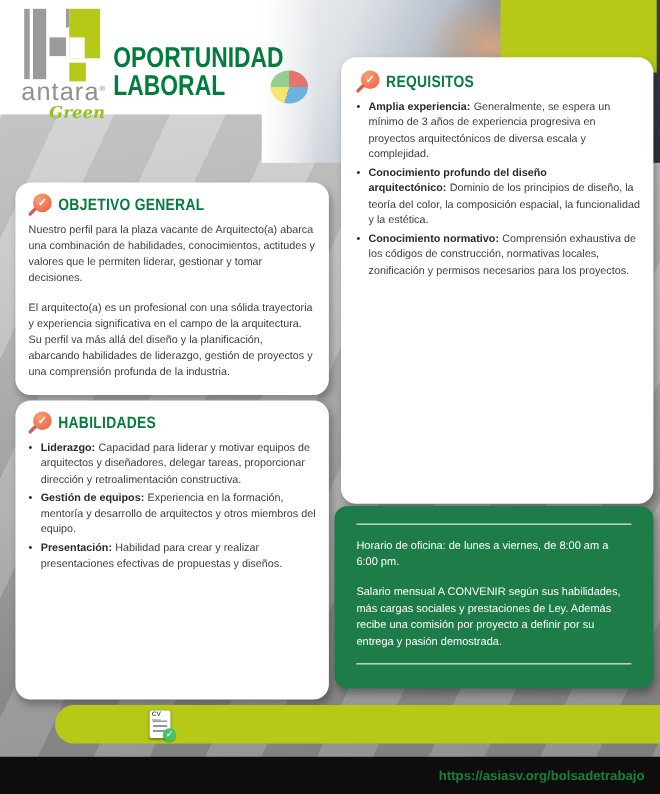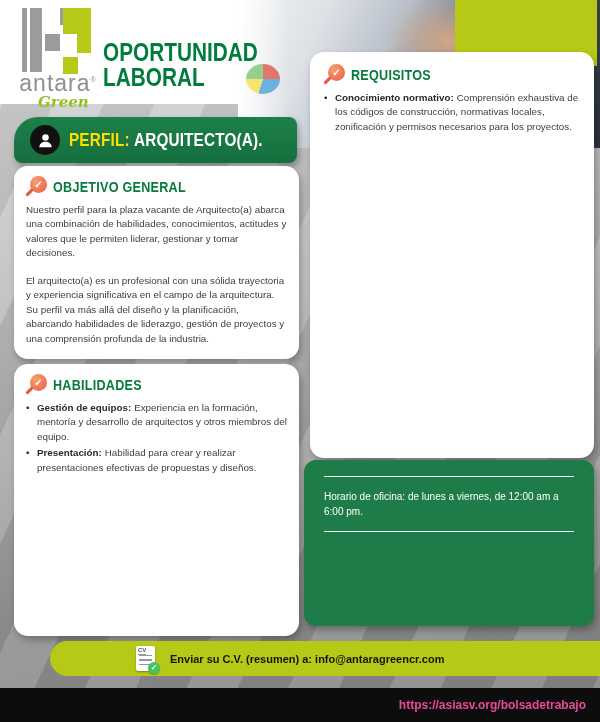--- a/index.html
+++ b/index.html
@@ -31,21 +31,21 @@
   .lm-b1{ left:0; top:0; width:5px; height:64px; background:#9b9b9b; }
   .lm-b2{ left:8px; top:0; width:12px; height:64px; background:#9b9b9b; }
   .lm-edge{ left:38px; top:0; width:3px; height:17px; background:#9b9b9b; }
   .lm-sq{ left:23px; top:26px; width:15px; height:17px; background:#9b9b9b; }
   .lm-big{ left:41px; top:0; width:28px; height:45px; background:#b5c916; }
   .lm-notch{ left:41px; top:26px; width:14px; height:19px; background:#ffffff; }
   .lm-small{ left:41px; top:49px; width:15px; height:17px; background:#b5c916; }
   .logo-word{ position:absolute; left:10px; top:70px; width:96px; text-align:center;
     font-size:23px; font-weight:400; color:#8f8f8f; letter-spacing:1px; }
   .logo-reg{ font-size:7px; vertical-align:super; color:#8f8f8f; }
-  .logo-script{ position:absolute; left:38px; top:93px; width:64px; text-align:left;
+  .logo-script{ position:absolute; left:38px; top:93px; width:64px; text-align:center;
     font-family:"DejaVu Serif", serif; font-style:italic; font-weight:700;
     font-size:15px; color:#95c11f; }
 
   .main-title{ position:absolute; left:103px; top:40px; color:#007c3c;
     font-size:26px; font-weight:900; line-height:0.95; letter-spacing:0;
     transform:scaleX(0.80); transform-origin:left top; }
 
   
   .perfil-bar{
     position:absolute; left:14px; top:117px; width:283px; height:46px;
@@ -106,21 +106,21 @@
   .cv-tab{ position:absolute; left:4px; top:3px; font-size:6px; font-weight:700; color:#555;
     border-bottom:1px solid #999; line-height:1.1; }
   .cv-check{ position:absolute; right:-1px; bottom:-1px; width:12px; height:12px; border-radius:50%;
     background:#43c463; color:#fff; font-size:8px; font-weight:700; line-height:12px;
     text-align:center; box-shadow:0 1px 1px rgba(0,0,0,.3); }
   .email-text{ margin-left:11px; font-size:11px; font-weight:600; color:#161616; }
 
   
   .footer-bar{ position:absolute; left:0; top:688px; width:600px; height:34px; background:#0d0d0d;
     display:flex; align-items:center; justify-content:flex-end; padding-right:14px; }
-  .footer-url{ color:#ec4899; font-size:12px; font-weight:700; text-decoration:none;text-align:center; }
+  .footer-url{ color:#15803d; font-size:12px; font-weight:700; text-decoration:none;text-align:center; }
 </style>
 </head>
 <body>
 
 <div class="poster">
 
   <div class="top-white"></div>
   <div class="photo"></div>
   <div class="pie-mini"></div>
   <div class="accent-block"></div>
@@ -135,29 +135,20 @@
     <span class="lm lm-small"></span>
   </div>
   <div class="logo-word"><span>antara</span><span class="logo-reg">®</span></div>
   <div class="logo-script">Green</div>
 
   <div class="main-title">
     <div>OPORTUNIDAD</div>
     <div>LABORAL</div>
   </div>
 
-  <div class="perfil-bar">
-    <span class="avatar">
-      <svg viewBox="0 0 24 24" width="19" height="19" aria-hidden="true">
-        <circle cx="12" cy="8.2" r="4.1" fill="#fff"></circle>
-        <path d="M4.2 20.5c0-4.5 3.6-7 7.8-7s7.8 2.5 7.8 7z" fill="#fff"></path>
-      </svg>
-    </span>
-    <span class="perfil-text"><span class="perfil-prefix">PERFIL:</span><span class="perfil-role">ARQUITECTO(A).</span></span>
-  </div>
 
   <div class="card card-objetivo">
     <div class="sec-head">
       <span class="mag">
         <span class="mag-circle">
             <span class="mag-check">✓</span>
           </span>
         <span class="mag-handle"></span>
       </span>
       <span class="sec-title">OBJETIVO GENERAL</span>
@@ -172,53 +163,56 @@
     <div class="sec-head">
       <span class="mag">
         <span class="mag-circle">
             <span class="mag-check">✓</span>
           </span>
         <span class="mag-handle"></span>
       </span>
       <span class="sec-title">HABILIDADES</span>
     </div>
     <ul class="blist">
+      <li><span class="term">Liderazgo:</span><span>Capacidad para liderar y motivar equipos de arquitectos y diseñadores, delegar tareas, proporcionar dirección y retroalimentación constructiva.</span></li>
       <li><span class="term">Gestión de equipos:</span><span>Experiencia en la formación, mentoría y desarrollo de arquitectos y otros miembros del equipo.</span></li>
       <li><span class="term">Presentación:</span><span>Habilidad para crear y realizar presentaciones efectivas de propuestas y diseños.</span></li>
     </ul>
   </div>
 
   <div class="card card-requisitos">
     <div class="sec-head">
       <span class="mag">
         <span class="mag-circle">
             <span class="mag-check">✓</span>
           </span>
         <span class="mag-handle"></span>
       </span>
       <span class="sec-title">REQUISITOS</span>
     </div>
     <ul class="blist">
+      <li><span class="term">Amplia experiencia:</span><span>Generalmente, se espera un mínimo de 3 años de experiencia progresiva en proyectos arquitectónicos de diversa escala y complejidad.</span></li>
+      <li><span class="term">Conocimiento profundo del diseño arquitectónico:</span><span>Dominio de los principios de diseño, la teoría del color, la composición espacial, la funcionalidad y la estética.</span></li>
       <li><span class="term">Conocimiento normativo:</span><span>Comprensión exhaustiva de los códigos de construcción, normativas locales, zonificación y permisos necesarios para los proyectos.</span></li>
     </ul>
   </div>
 
   <div class="conditions-box">
     <div class="rule"></div>
-    <p class="cond-text">Horario de oficina: de lunes a viernes, de 12:00 am a 6:00 pm.</p>
+    <p class="cond-text">Horario de oficina: de lunes a viernes, de 8:00 am a 6:00 pm.</p>
+    <p class="cond-text">Salario mensual A CONVENIR según sus habilidades, más cargas sociales y prestaciones de Ley. Además recibe una comisión por proyecto a definir por su entrega y pasión demostrada.</p>
     <div class="rule rule-bottom"></div>
   </div>
 
   <div class="email-bar">
     <span class="cv-icon">
       <span class="cv-page"></span>
       <span class="cv-tab">CV</span>
       <span class="cv-lines"></span>
       <span class="cv-check">✓</span>
     </span>
-    <span class="email-text">Enviar su C.V. (resumen) a: info@antaragreencr.com</span>
   </div>
 
   <div class="footer-bar">
     <a class="footer-url" href="#">https://asiasv.org/bolsadetrabajo</a>
   </div>
 
 </div>
 
 </body></html>

